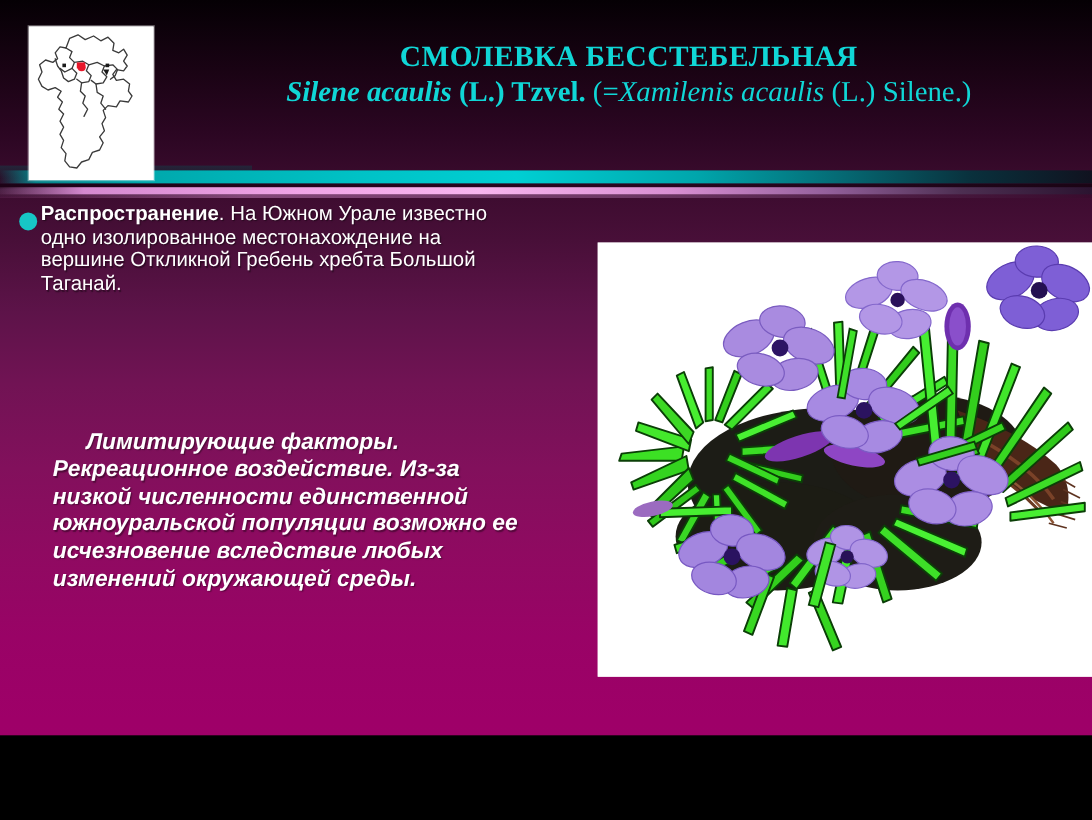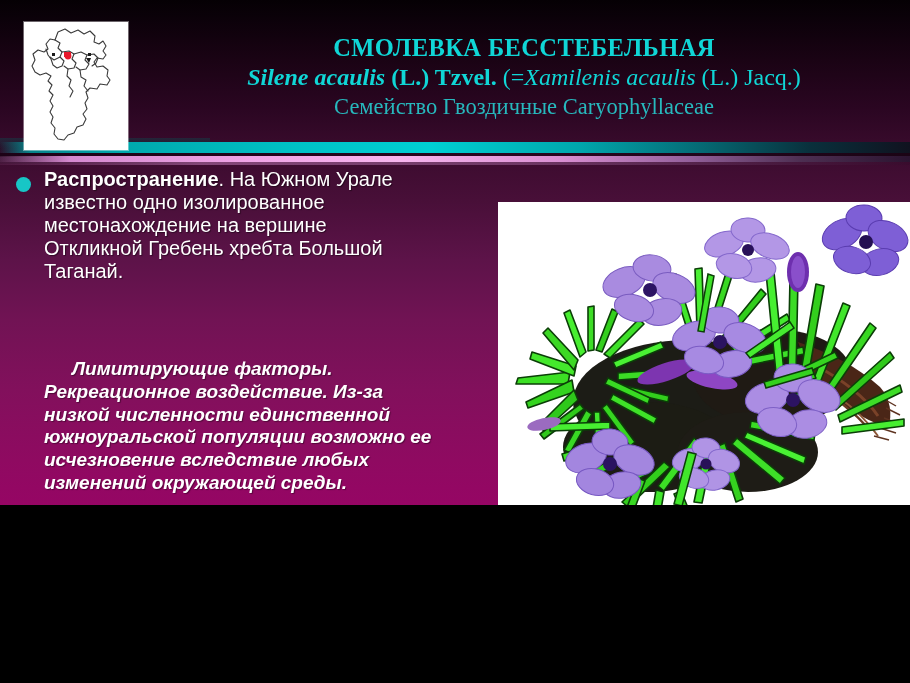--- a/index.html
+++ b/index.html
@@ -3,21 +3,21 @@
 <meta charset="utf-8">
 <style>
   html, body {
     margin: 0;
     padding: 0;
     background: #000;
   }
   #slide {
     position: relative;
     width: 910px;
-    height: 505px;
+    height: 613px;
     overflow: hidden;
     font-family: "Liberation Sans", sans-serif;
     background: linear-gradient(to bottom,
         #050004 0px,
         #0b0109 18px,
         #1a0314 60px,
         #2b0622 110px,
         #3a0b2d 150px,
         #480f38 200px,
         #5d1349 260px,
@@ -154,23 +154,23 @@
   .bullet-dot {
     position: absolute;
     left: 6px;
     top: 9px;
     width: 15px;
     height: 15px;
     border-radius: 50%;
     background: #17c6c6;
   }
   .para1 {
-    margin-left: 34px;
+    margin-left: 24px;
     color: #ffffff;
-    font-size: 20px;
+    font-size: 17px;
     line-height: 1.155;
     text-shadow: 1px 1px 1px rgba(0,0,0,0.45);
   }
   .para1 b { font-weight: bold; }
 
   .para2 {
     position: absolute;
     left: 44px;
     top: 358px;
     width: 390px;
@@ -236,23 +236,22 @@
         <rect x="28" y="31" width="3" height="3"></rect>
         <rect x="64" y="31" width="3" height="3"></rect>
         <path d="M62,36 l3,5 l2,-5 z"></path>
       </g>
     </svg>
   </div>
 
   <div class="title-block">
     <div class="title-main">СМОЛЕВКА БЕССТЕБЕЛЬНАЯ</div>
     <div class="title-latin">
-      <span class="sp1">Silene acaulis </span><span class="sp2">(L.) Tzvel. </span><span class="sp3">(=</span><span class="sp4">Xamilenis acaulis </span><span class="sp3">(L.) Jacq.)</span>
+      <span class="sp1">Silene acaulis </span><span class="sp2">(L.) Tzvel. </span><span class="sp3">(=</span><span class="sp4">Xamilenis acaulis </span><span class="sp3">(L.) Silene.)</span>
     </div>
-    <div class="title-family">Семейство Гвоздичные Caryophyllaceae</div>
   </div>
 
   <div class="bullet-row">
     <span class="bullet-dot"></span>
     <div class="para1">
       <b>Распространение</b><span>. На Южном Урале известно одно изолированное местонахождение на вершине Откликной Гребень хребта Большой Таганай.</span>
     </div>
   </div>
 
   <div class="para2">Лимитирующие факторы. Рекреационное воздействие. Из-за низкой численности единственной южноуральской популяции возможно ее исчезновение вследствие любых изменений окружающей среды.</div>

